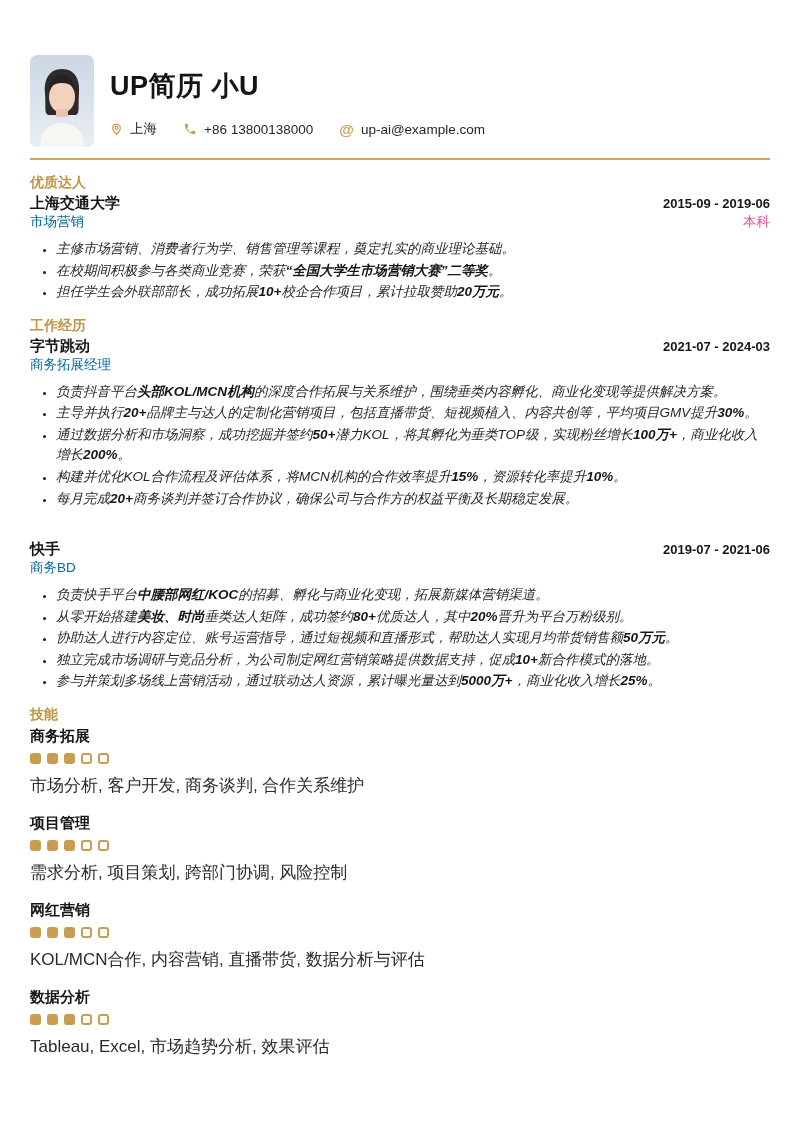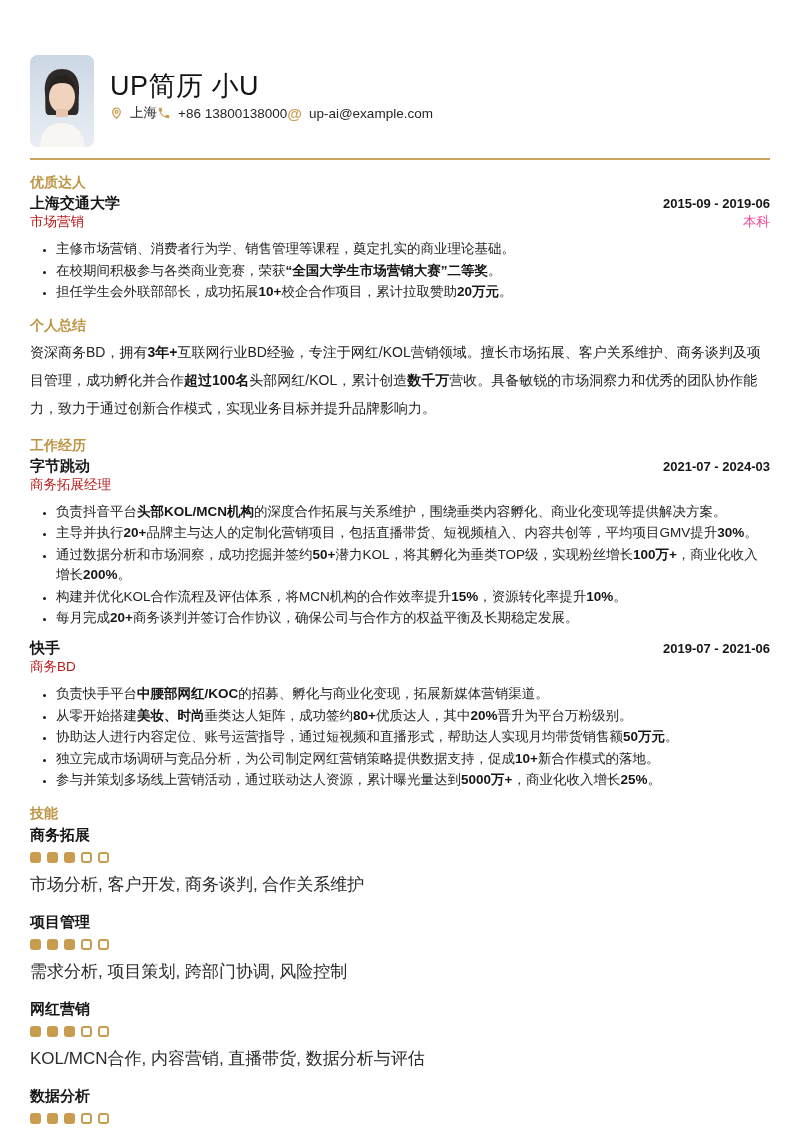--- a/index.html
+++ b/index.html
@@ -4,47 +4,47 @@
 <style>
   * { margin:0; padding:0; box-sizing:border-box; }
   html,body { width:800px; height:1130px; background:#ffffff; overflow:hidden; }
   body { font-family:"Liberation Sans","DejaVu Sans",sans-serif; color:#262626; }
   .page { width:800px; height:1130px; padding:55px 30px 0; }
 
   
   .header { display:flex; align-items:flex-start; }
   .avatar { width:64px; height:92px; border-radius:8px; overflow:hidden; flex:0 0 64px; background:#dbe3ed; }
   .header-info { margin-left:16px; padding-top:13px; }
-  .name { font-size:27px; font-weight:400; color:#141414; letter-spacing:.5px; }
-  .contact { margin-top:0; display:flex; align-items:center; font-size:13.5px; color:#262626; }
+  .name { font-size:27px; font-weight:700; color:#141414; letter-spacing:.5px; }
+  .contact { margin-top:16px; display:flex; align-items:center; gap:26px; font-size:13.5px; color:#262626; }
   .c-item { display:flex; align-items:center; gap:7px; }
   .gold-ic { color:#C9A158; display:inline-flex; align-items:center; }
   .at-glyph { font-size:15px; font-weight:700; color:#C9A158; line-height:1; }
   .rule { border:none; border-top:2px solid #CBA65E; margin:11px 0 0; }
 
   
   .section { margin-top:13px; }
   .section-title { font-size:14px; font-weight:700; color:#BF9647; line-height:1.3; }
 
   .row1 { display:flex; justify-content:space-between; align-items:baseline; margin-top:3px; }
   .org { font-size:15px; font-weight:700; color:#161616; }
   .date { font-size:13px; font-weight:700; color:#161616; }
   .row2 { display:flex; justify-content:space-between; align-items:baseline; }
-  .role { font-size:13.5px; color:#b91c1c; }
+  .role { font-size:13.5px; color:#0369a1; }
   .extra { font-size:13.5px; color:#ec4899; }
 
-  ul.bullets { margin:8px 0 0; padding-left:26px; list-style:disc; }
+  ul.bullets { margin:8px 0 0; padding-left:26px; list-style:disc;font-style:italic; }
   ul.bullets li { font-size:13.5px; line-height:1.52; margin-bottom:1px; color:#262626; }
   ul.bullets li::marker { font-size:11px; color:#1a1a1a; }
   b { font-weight:700; color:#161616; }
 
   .summary-p { margin-top:4px; font-size:14px; line-height:2.02; color:#232323; }
 
   .job { margin-top:2px; }
-  .job + .job { margin-top:10px; }
+  .job + .job { margin-top:31px; }
 
   
   .skill { margin-top:4px; margin-bottom:17px; }
   .skill-name { font-size:15px; font-weight:700; color:#161616; }
   .dots { display:flex; gap:6px; margin:7px 0 10px; }
   .dot { width:11px; height:11px; border-radius:3px; }
   .dot.filled { background:#C89D50; }
   .dot.empty { border:2px solid #C89D50; background:#fff; }
   .skill-desc { font-size:17px; color:#2b2b2b; }
 </style>
@@ -110,24 +110,20 @@
       <span class="role">市场营销</span>
       <span class="extra">本科</span>
     </div>
     <ul class="bullets">
       <li><span>主修市场营销、消费者行为学、销售管理等课程，奠定扎实的商业理论基础。</span></li>
       <li><span>在校期间积极参与各类商业竞赛，荣获</span><b>“全国大学生市场营销大赛”二等奖</b><span>。</span></li>
       <li><span>担任学生会外联部部长，成功拓展</span><b>10+</b><span>校企合作项目，累计拉取赞助</span><b>20万元</b><span>。</span></li>
     </ul>
   </div>
 
-  <div class="section">
-    <div class="section-title">个人总结</div>
-    <p class="summary-p"><span>资深商务BD，拥有</span><b>3年+</b><span>互联网行业BD经验，专注于网红/KOL营销领域。擅长市场拓展、客户关系维护、商务谈判及项目管理，成功孵化并合作</span><b>超过100名</b><span>头部网红/KOL，累计创造</span><b>数千万</b><span>营收。具备敏锐的市场洞察力和优秀的团队协作能力，致力于通过创新合作模式，实现业务目标并提升品牌影响力。</span></p>
-  </div>
 
   <div class="section">
     <div class="section-title">工作经历</div>
 
     <div class="job">
       <div class="row1">
         <span class="org">字节跳动</span>
         <span class="date">2021-07 - 2024-03</span>
       </div>
       <div class="row2">

